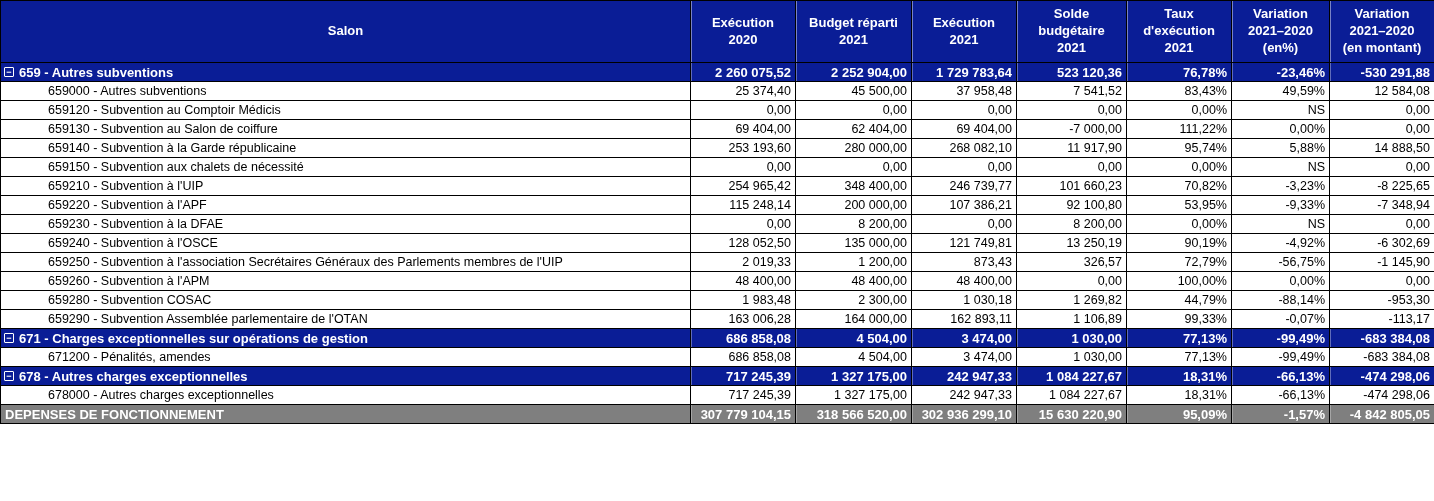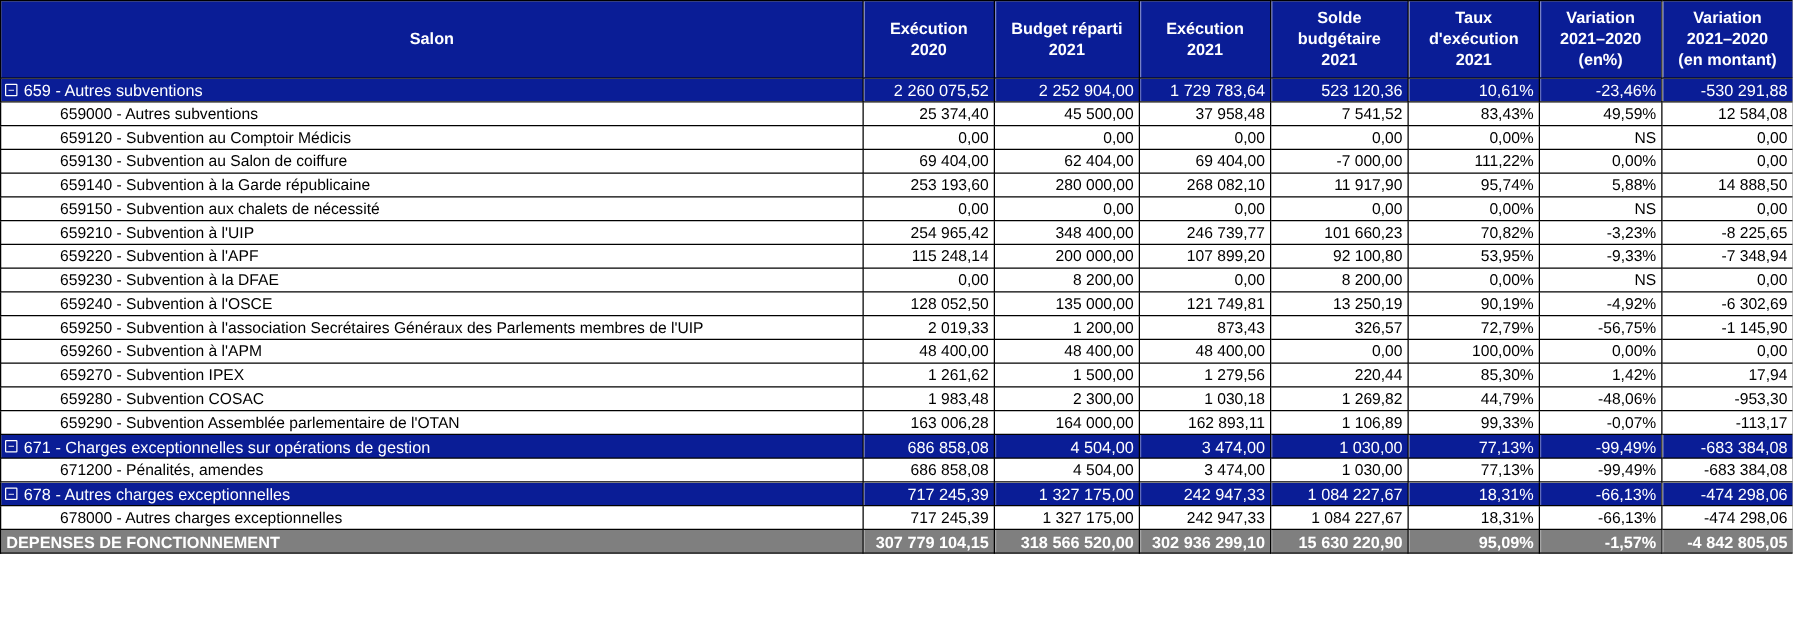--- a/index.html
+++ b/index.html
@@ -34,21 +34,21 @@
     font-size:12.5px; height:19px;
     border:1px solid var(--line);
     padding:0 4px;
     vertical-align:middle;
   }
   td.c-num{ text-align:right; font-variant-numeric:tabular-nums; }
   td.c-label{ text-align:left; }
   tr.detail td{ background:#ffffff; color:#000000; }
   tr.detail td.c-label{ padding-left:47px; }
   tr.group td{
-    background:var(--navy); color:#ffffff; font-weight:normal; font-size:13px;
+    background:var(--navy); color:#ffffff; font-weight:bold; font-size:13px;
     box-shadow: inset 1px 0 0 rgba(255,255,255,0.35);
   }
   tr.group td:first-child{ box-shadow:none; }
   tr.group td.c-label{ padding-left:3px; }
   tr.total td{
     background:var(--gray); color:#ffffff; font-weight:bold; font-size:13px;
     box-shadow: inset 1px 0 0 rgba(255,255,255,0.3);
   }
   tr.total td:first-child{ box-shadow:none; }
   .collapse-box{
@@ -96,21 +96,21 @@
 (en montant)</th>
     </tr>
   </thead>
   <tbody id="rows">
       <tr class="row group">
         <td class="c-label"><span class="collapse-box">−</span><span>659 - Autres subventions</span></td>
         <td class="c-num">2 260 075,52</td>
         <td class="c-num">2 252 904,00</td>
         <td class="c-num">1 729 783,64</td>
         <td class="c-num">523 120,36</td>
-        <td class="c-num">10,61%</td>
+        <td class="c-num">76,78%</td>
         <td class="c-num">-23,46%</td>
         <td class="c-num">-530 291,88</td>
       </tr>
       <tr class="row detail">
         <td class="c-label">659000 - Autres subventions</td>
         <td class="c-num">25 374,40</td>
         <td class="c-num">45 500,00</td>
         <td class="c-num">37 958,48</td>
         <td class="c-num">7 541,52</td>
         <td class="c-num">83,43%</td>
@@ -164,21 +164,21 @@
         <td class="c-num">246 739,77</td>
         <td class="c-num">101 660,23</td>
         <td class="c-num">70,82%</td>
         <td class="c-num">-3,23%</td>
         <td class="c-num">-8 225,65</td>
       </tr>
       <tr class="row detail">
         <td class="c-label">659220 - Subvention à l'APF</td>
         <td class="c-num">115 248,14</td>
         <td class="c-num">200 000,00</td>
-        <td class="c-num">107 899,20</td>
+        <td class="c-num">107 386,21</td>
         <td class="c-num">92 100,80</td>
         <td class="c-num">53,95%</td>
         <td class="c-num">-9,33%</td>
         <td class="c-num">-7 348,94</td>
       </tr>
       <tr class="row detail">
         <td class="c-label">659230 - Subvention à la DFAE</td>
         <td class="c-num">0,00</td>
         <td class="c-num">8 200,00</td>
         <td class="c-num">0,00</td>
@@ -211,37 +211,27 @@
         <td class="c-label">659260 - Subvention à l'APM</td>
         <td class="c-num">48 400,00</td>
         <td class="c-num">48 400,00</td>
         <td class="c-num">48 400,00</td>
         <td class="c-num">0,00</td>
         <td class="c-num">100,00%</td>
         <td class="c-num">0,00%</td>
         <td class="c-num">0,00</td>
       </tr>
       <tr class="row detail">
-        <td class="c-label">659270 - Subvention IPEX</td>
-        <td class="c-num">1 261,62</td>
-        <td class="c-num">1 500,00</td>
-        <td class="c-num">1 279,56</td>
-        <td class="c-num">220,44</td>
-        <td class="c-num">85,30%</td>
-        <td class="c-num">1,42%</td>
-        <td class="c-num">17,94</td>
-      </tr>
-      <tr class="row detail">
         <td class="c-label">659280 - Subvention COSAC</td>
         <td class="c-num">1 983,48</td>
         <td class="c-num">2 300,00</td>
         <td class="c-num">1 030,18</td>
         <td class="c-num">1 269,82</td>
         <td class="c-num">44,79%</td>
-        <td class="c-num">-48,06%</td>
+        <td class="c-num">-88,14%</td>
         <td class="c-num">-953,30</td>
       </tr>
       <tr class="row detail">
         <td class="c-label">659290 - Subvention Assemblée parlementaire de l'OTAN</td>
         <td class="c-num">163 006,28</td>
         <td class="c-num">164 000,00</td>
         <td class="c-num">162 893,11</td>
         <td class="c-num">1 106,89</td>
         <td class="c-num">99,33%</td>
         <td class="c-num">-0,07%</td>

